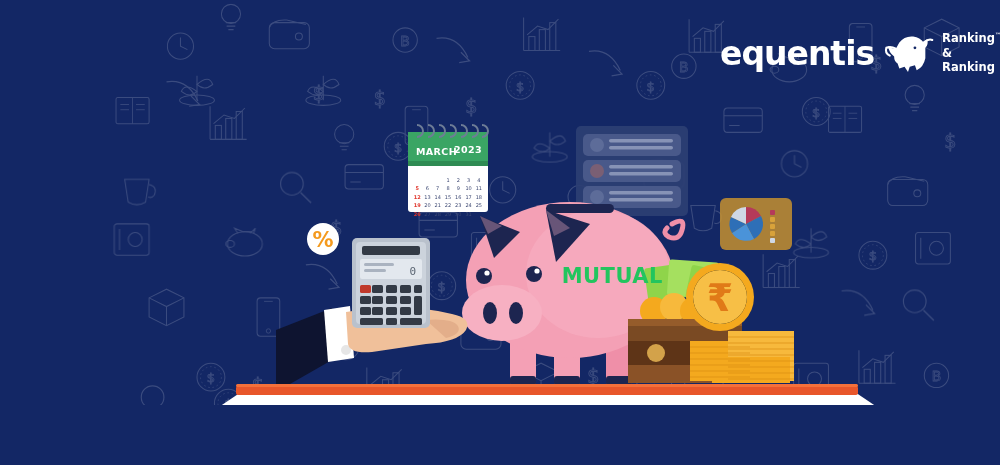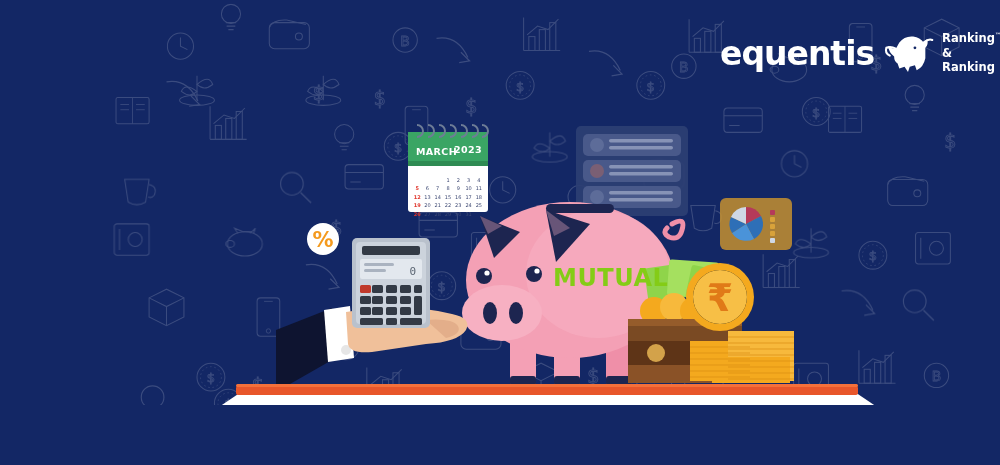--- a/index.html
+++ b/index.html
@@ -50,23 +50,23 @@
   .calendar{left:356px;top:122px;z-index:5;}
   .listcard{left:528px;top:126px;z-index:3;}
   .piecard{left:672px;top:198px;z-index:3;}
   .piggy{left:410px;top:188px;z-index:6;}
   .wallet{left:580px;top:255px;z-index:7;}
   .hand{left:228px;top:300px;z-index:7;}
   .calc{left:304px;top:238px;z-index:8;}
   .percent{left:258px;top:222px;z-index:6;}
   .mf-text{
     position:absolute;left:505px;top:262px;z-index:9;
-    color:#84cc16;font-size:24px;font-weight:bold;line-height:1.35;
+    color:#22c55e;font-size:21px;font-weight:bold;line-height:1.35;
     font-family:"DejaVu Sans", sans-serif;letter-spacing:.5px;
-    text-align:left;width:110px;
+    text-align:right;width:110px;
   }
 
   
   .cal-month{
     position:absolute;left:12px;top:24px;color:#fff;font-size:9.5px;
     font-weight:bold;letter-spacing:.4px;font-family:"DejaVu Sans", sans-serif;
   }
   .cal-year{
     position:absolute;right:10px;top:22px;color:#fff;font-size:9.5px;
     font-weight:bold;letter-spacing:.4px;font-family:"DejaVu Sans", sans-serif;

